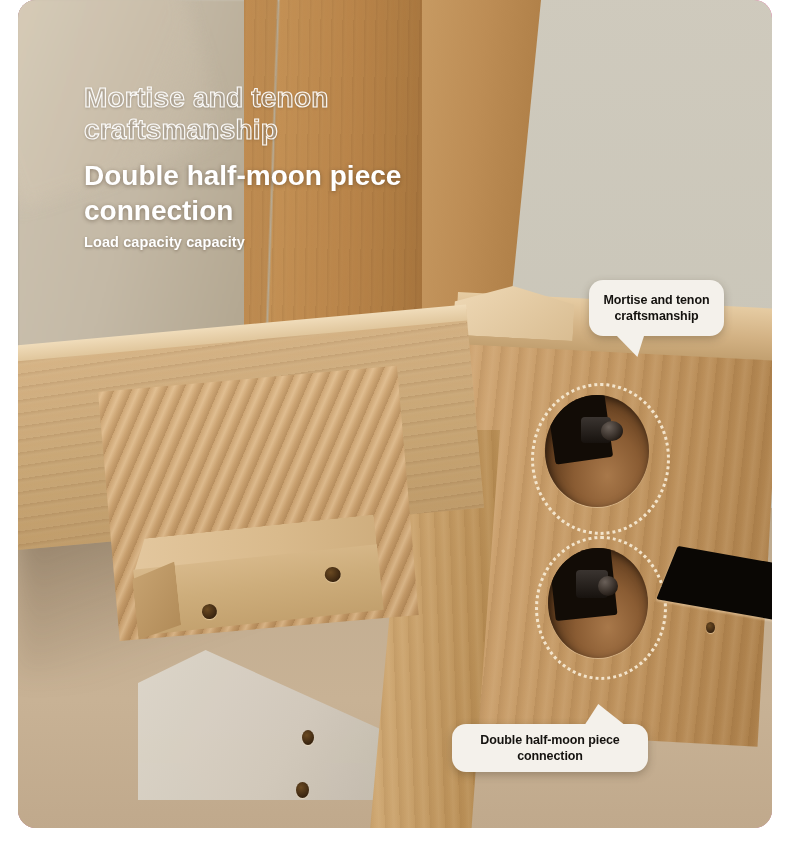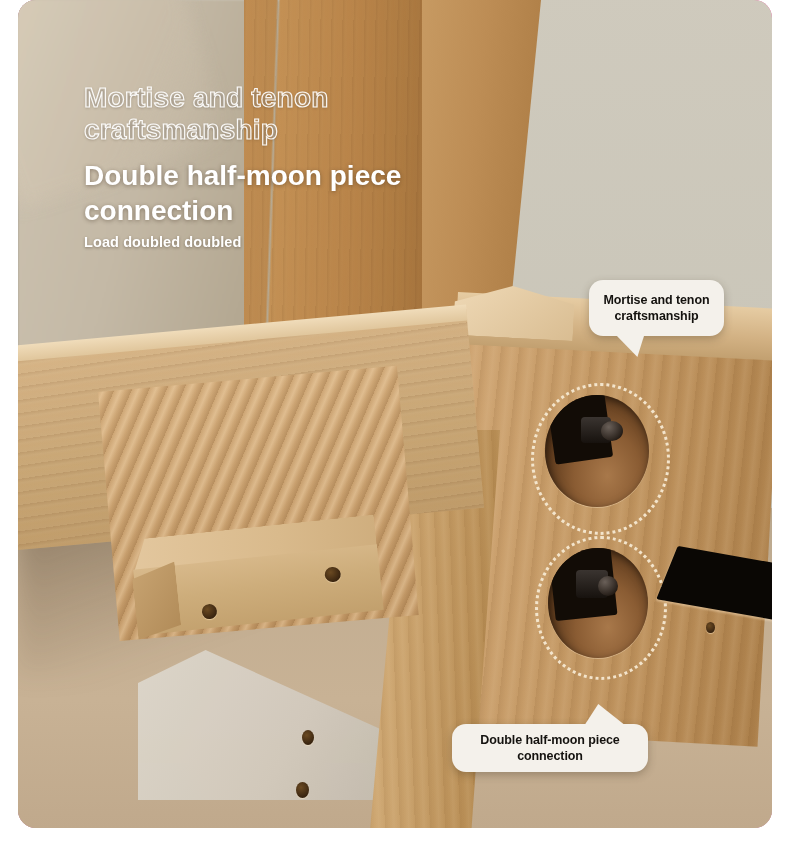--- a/index.html
+++ b/index.html
@@ -308,21 +308,21 @@
   <div class="tenon">
     <div class="tenon-top"></div>
     <div class="tenon-face"></div>
     <div class="tenon-end"></div>
     <div class="dowel" style="left:64px;top:72px;width:15px;height:15px;"></div>
     <div class="dowel" style="left:190px;top:48px;width:16px;height:15px;"></div>
   </div>
 
   <div class="eyebrow">Mortise and tenon craftsmanship</div>
   <div class="headline">Double half-moon piece connection</div>
-  <div class="subcap">Load doubled doubled</div>
+  <div class="subcap">Load capacity capacity</div>
 
   <div class="bubble" id="bubble-top">
     <span class="bubble-text">Mortise and tenon craftsmanship</span>
     <span class="tail"></span>
   </div>
 
   <div class="bubble" id="bubble-bottom">
     <span class="tail"></span>
     <span class="bubble-text">Double half-moon piece connection</span>
   </div>

